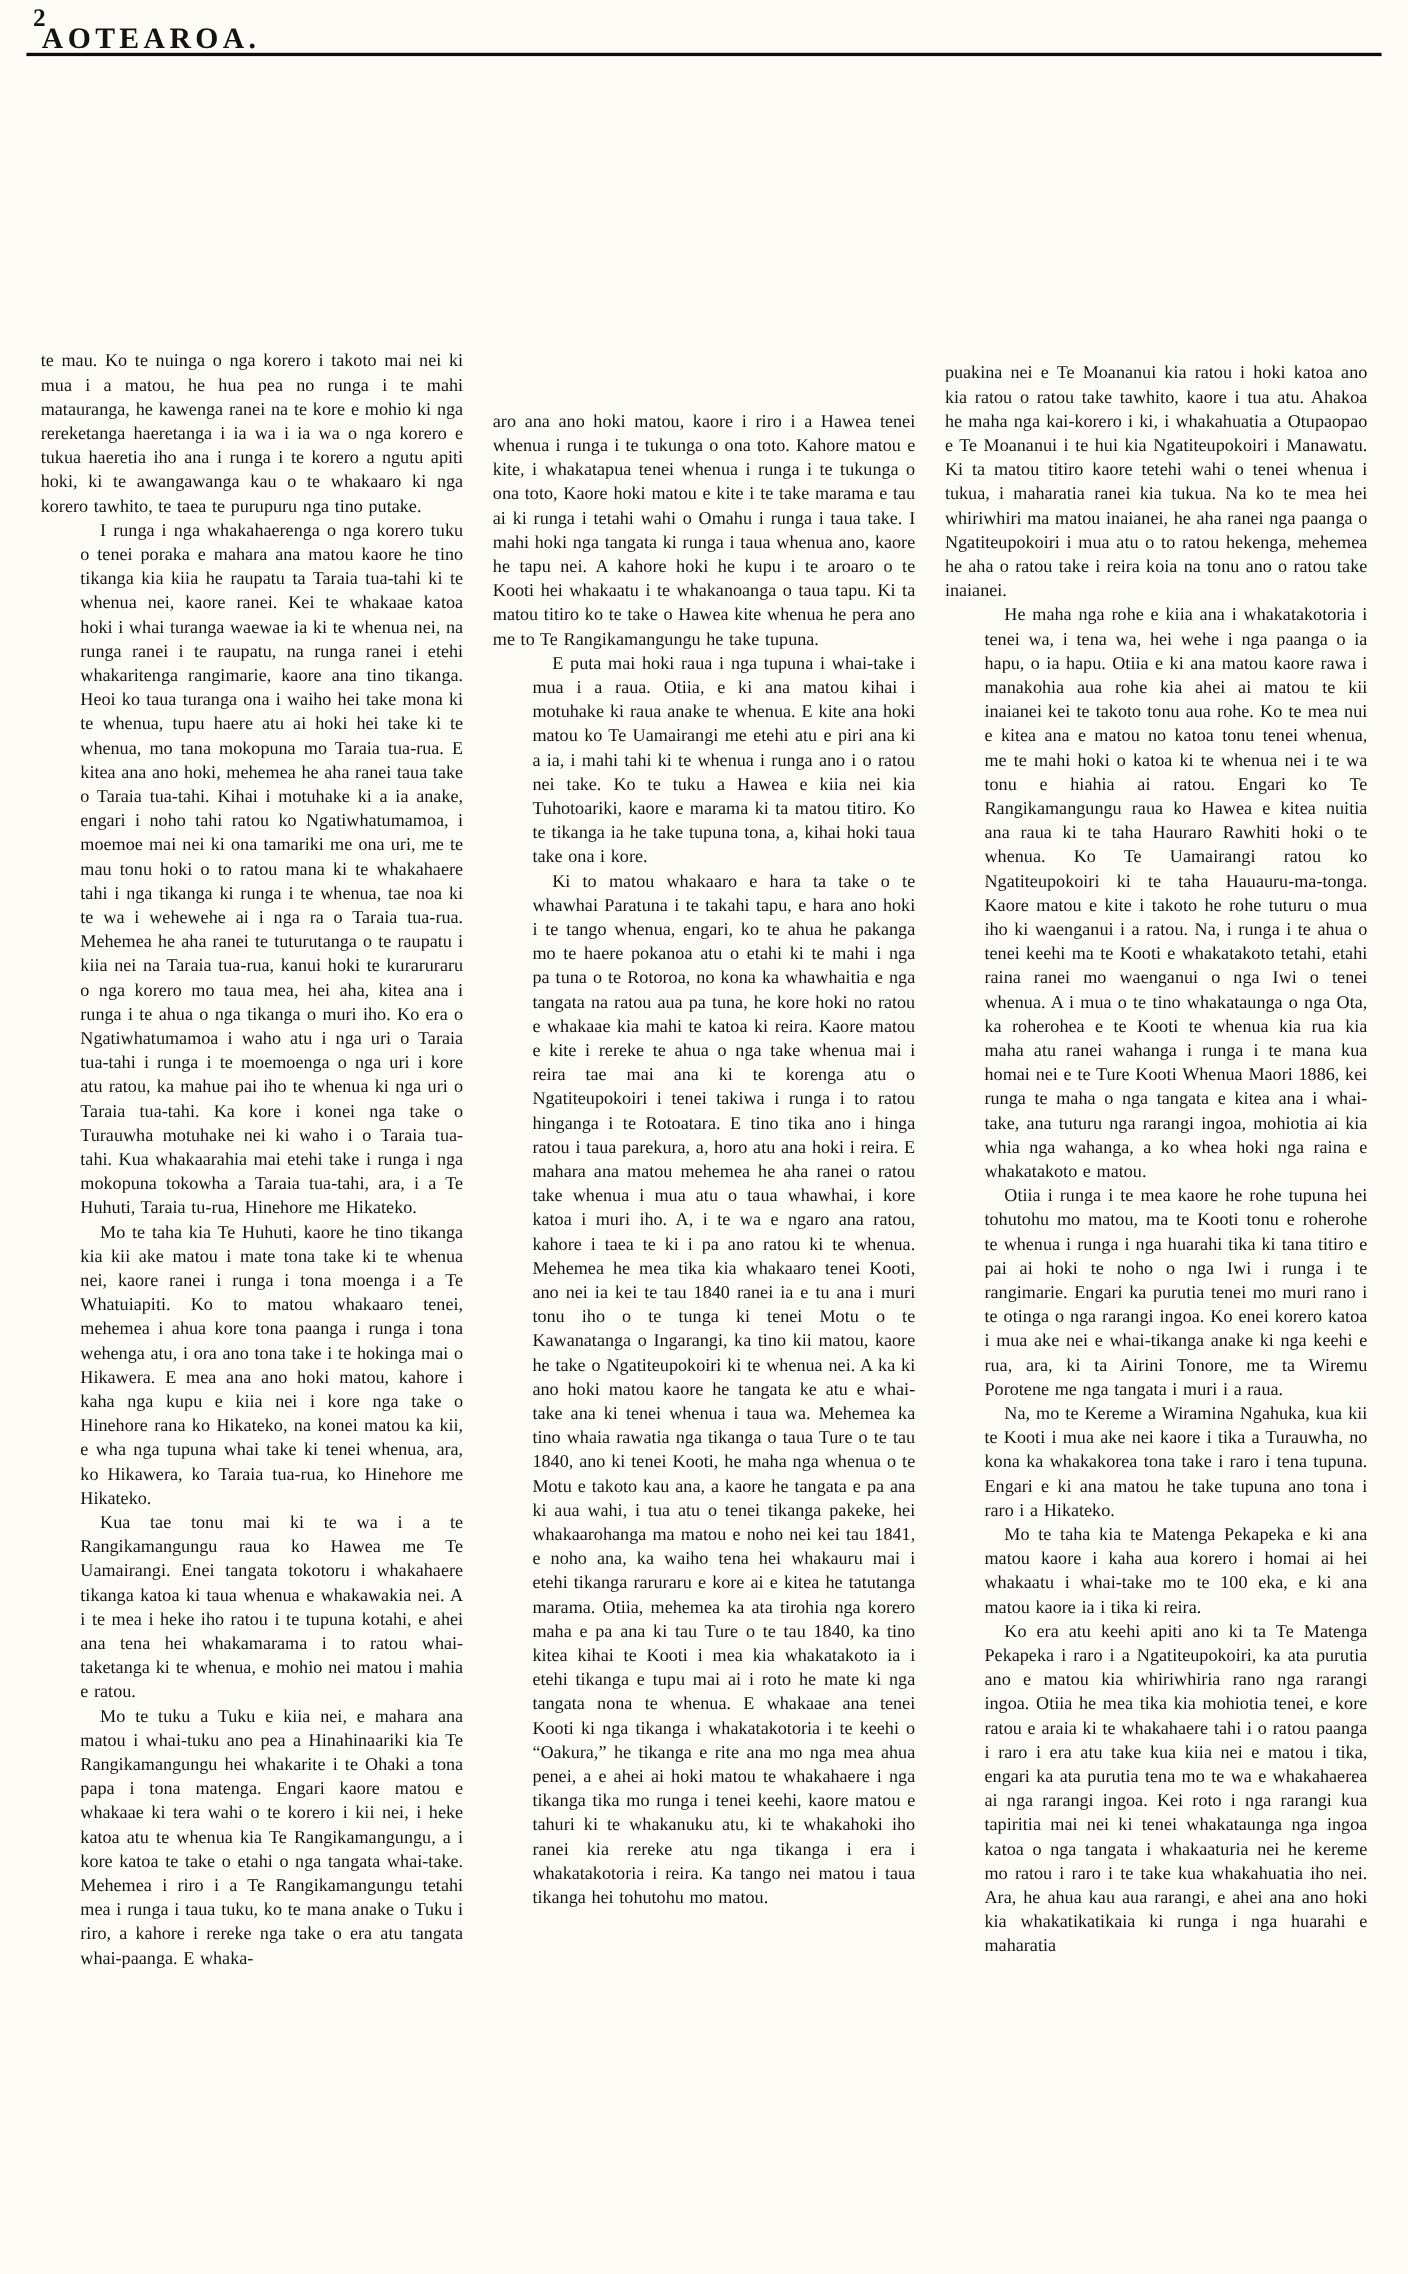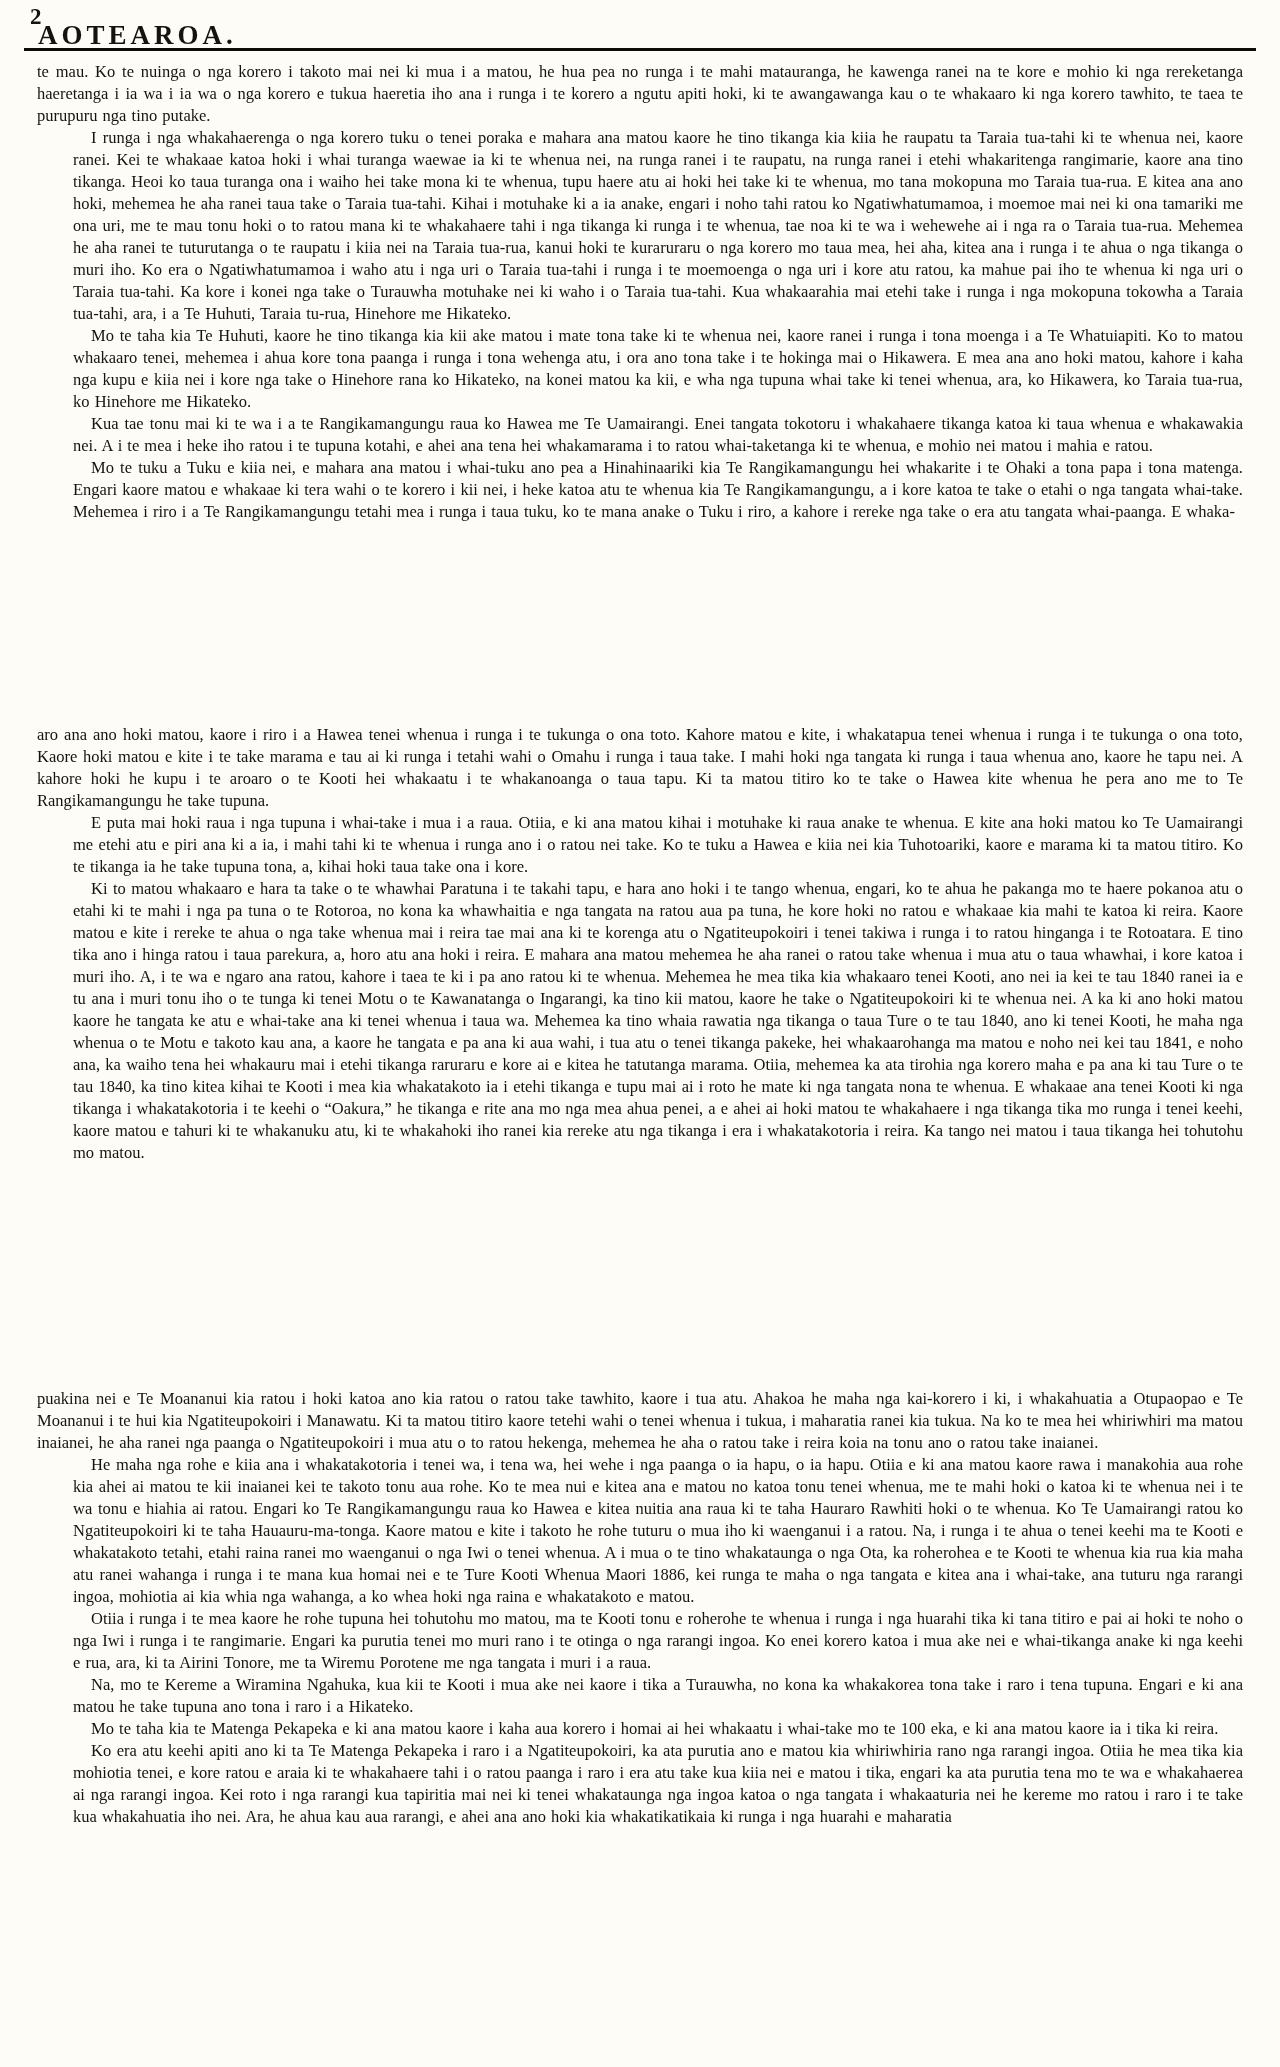--- a/index.html
+++ b/index.html
@@ -41,21 +41,20 @@
     height: 0;
     border-top: 3px solid #0d0c0a;
     margin: 2px 24px 0 24px;
   }
   .columns {
     display: flex;
     align-items: center;
     margin: 6px 24px 0 24px;
     height: 1990px;
     overflow: hidden;
-    flex-direction: column;
   }
   .col {
     flex: 1 1 0;
     padding: 4px 13px 0 13px;
     overflow: hidden;
   }
   .col-rule {
     width: 0;
     border-left: 1px solid #191714;
   }

